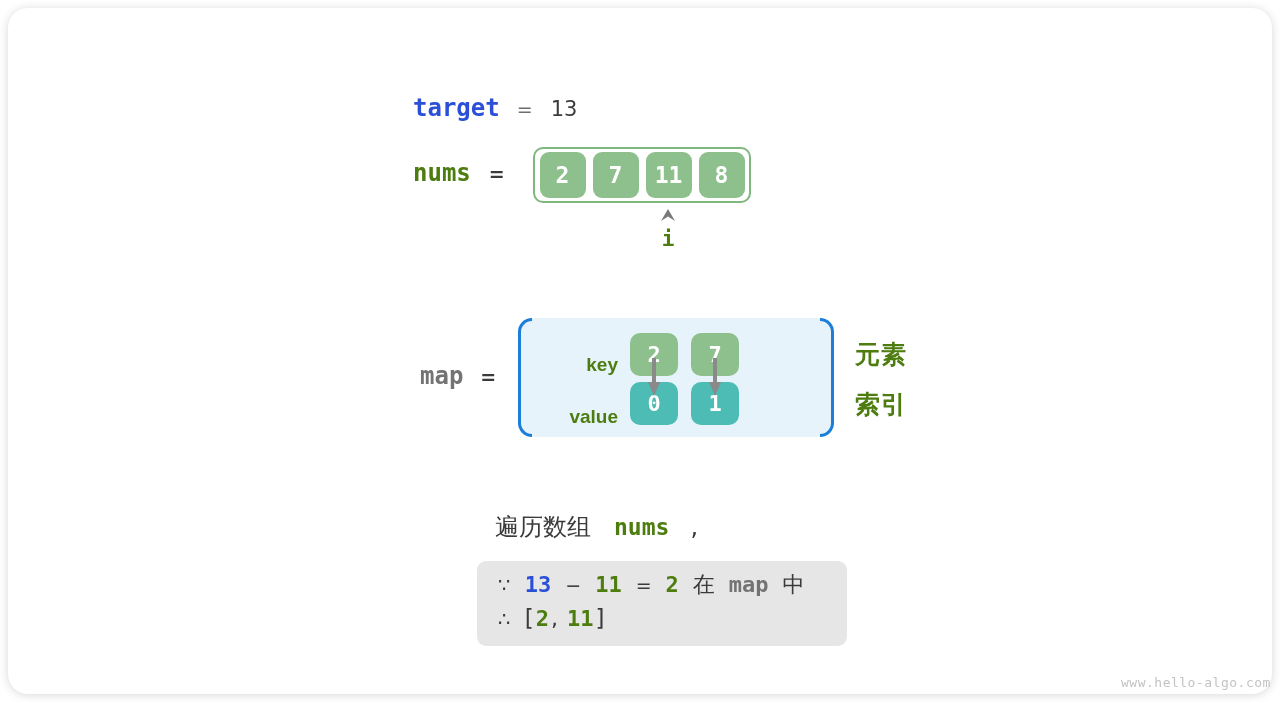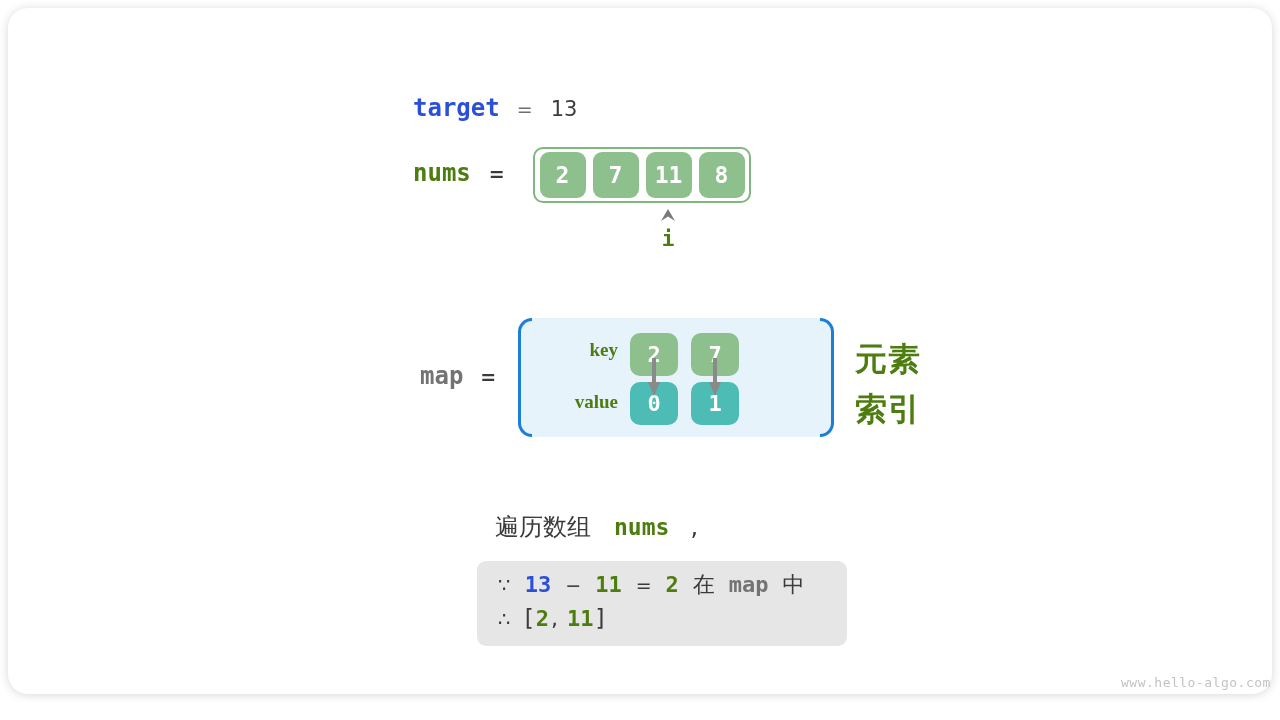--- a/index.html
+++ b/index.html
@@ -73,40 +73,40 @@
     left: 518px; top: 318px;
     width: 316px; height: 119px;
     background: #e7f3fb;
     border-radius: 16px;
   }
   .bracket { position: absolute; top: 0; width: 14px; height: 119px; border: 3px solid #1b7ed9; }
   .bracket.left  { left: 0;  border-right: none; border-radius: 16px 0 0 16px; }
   .bracket.right { right: 0; border-left:  none; border-radius: 0 16px 16px 0; }
 
   .map-row-label { position: absolute; left: 18px; width: 82px; text-align: right;
-                   font-family: Liberation Serif, serif; font-weight: bold; font-size: 19px; }
+                   font-family: Liberation Sans, sans-serif; font-weight: bold; font-size: 19px; margin-top: 15px; }
   .map-row-label.key   { top: 21px; }
   .map-row-label.value { top: 73px; }
 
   .map-cell {
     position: absolute; width: 48px; height: 43px;
     border-radius: 10px; color: #ffffff;
     font-family: "DejaVu Sans Mono", monospace; font-weight: bold; font-size: 22px;
     display: flex; align-items: center; justify-content: center;
   }
   .map-cell.key   { background: #8dc08d; top: 15px; }
   .map-cell.value { background: #4cbcb4; top: 64px; }
   .map-cell.c0 { left: 112px; }
   .map-cell.c1 { left: 173px; }
 
   .kv-arrow { position: absolute; top: 40px; width: 14px; height: 38px; }
   .kv-arrow.a0 { left: 129px; }
   .kv-arrow.a1 { left: 190px; }
 
-  .side-label { font-weight: bold; font-size: 32px; letter-spacing: 1px; }
+  .side-label { font-weight: bold; font-size: 25px; letter-spacing: 1px; }
   .side-label.element { left: 855px; top: 338px; }
   .side-label.index   { left: 855px; top: 388px; }
 
   
   .caption-line { left: 495px; top: 511px; display: flex; align-items: baseline; font-size: 24px; gap: 10px; }
   .caption-line .code { font-size: 23px; margin-left: 13px; }
   .caption-line .comma { margin-left: 11px; }
 
   
   .note-box {

